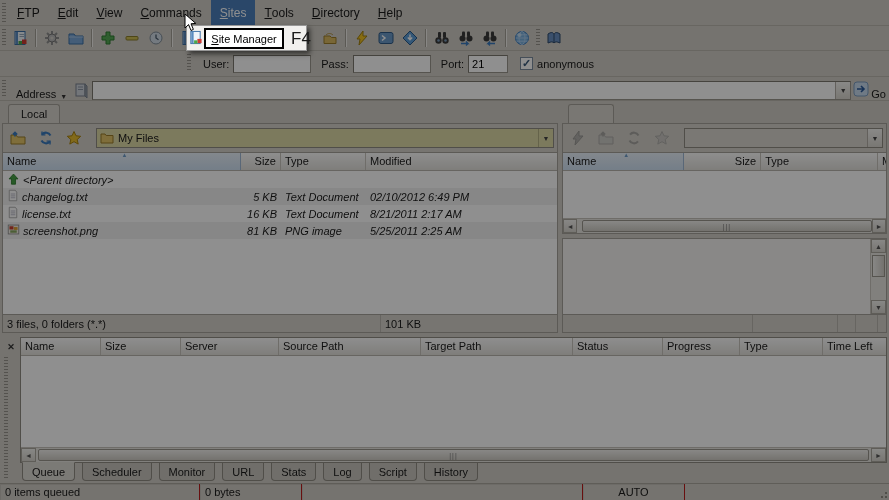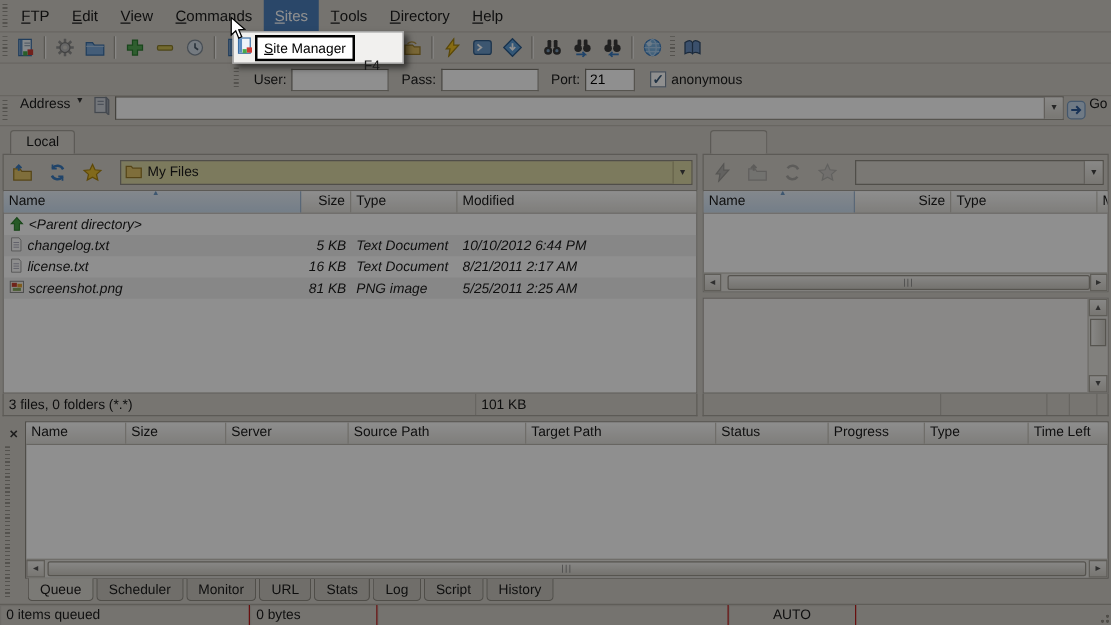--- a/index.html
+++ b/index.html
@@ -24,21 +24,21 @@
   #toolbar1 { height:25px; border-bottom:1px solid #bab6ae; }
   .tbtn { width:24px; height:22px; display:flex; align-items:center; justify-content:center; }
   .tbtn svg { display:block; }
   #toolbar2 { height:26px; border-bottom:1px solid #bab6ae; position:relative; }
   #quickconnect { position:absolute; left:185px; top:0; height:100%; display:flex; align-items:center; gap:4px; }
   .qc-label { margin-left:6px; }
   .qc-input { height:18px; font-family:"Liberation Sans",sans-serif; font-size:11px; padding:0 3px; outline:none; }
   .checkbox { width:13px; height:13px; background:#fff; border:1px solid #7c8b9e;
     display:flex; align-items:center; justify-content:center; font-size:11px; color:#3a5a7a; font-weight:bold; }
   
-  #addressbar { height:24px; display:flex; align-items:flex-start; border-bottom:1px solid #bab6ae; padding-right:3px; }
+  #addressbar { height:24px; display:flex; align-items:flex-end; border-bottom:1px solid #bab6ae; padding-right:3px; }
   #address-combo { flex:1; height:19px; margin-left:4px; display:flex; align-items:center; }
   .combo-btn { width:15px; height:100%; margin-left:auto; background:linear-gradient(#f4f3f0,#d8d5ce);
     border-left:1px solid #b0aca4; display:flex; align-items:center; justify-content:center; font-size:7px; color:#444; }
   .arrow-down { font-size:7px; color:#333; }
   
   #panes { flex:1; display:flex; gap:4px; padding:2px; min-height:0; }
   .pane { display:flex; flex-direction:column; min-width:0; }
   #local-pane { width:556px;justify-content:space-between; }
   #remote-pane { flex:1; }
   .tabrow { height:21px; display:flex; align-items:flex-end; border-bottom:1px solid #a5a199; }
@@ -73,38 +73,38 @@
   
   #queue-block { height:148px; display:flex; padding:2px 2px 0 2px; }
   #queue-side { width:18px; display:flex; flex-direction:column; align-items:center; padding-top:3px; }
   #queue-close { width:13px; height:13px; display:flex; align-items:center; justify-content:center;
     font-size:9px; font-weight:bold; color:#333; }
   #queue-side .grip { flex:1; margin-top:4px; }
   #queue-main { flex:1; display:flex; flex-direction:column; min-width:0; }
   #queue-frame { flex:1; border:1px solid #8f8b83; background:#fff; display:flex; flex-direction:column; min-height:0; }
   #queue-tabs { height:20px; display:flex; align-items:flex-start; padding-left:2px; }
   .qtab { height:18px; padding:0 9px; display:flex; align-items:center; background:#c8c5be;
-    border:1px solid #8f8b83; border-top:none; border-radius:0 0 4px 4px; margin-right:2px; }
+    border:1px solid #8f8b83; border-top:none; border-radius:0 0 4px 4px; margin-right:7px; }
   .qtab.active { background:#dcd9d2; height:19px; font-weight:normal; border-top:1px solid #dcd9d2; margin-top:-1px; }
   
   #statusbar { height:17px; display:flex; border-top:1px solid #aaa69e; background:#d0cdc6; }
   .sb-panel { display:flex; align-items:center; padding:0 5px; border-right:1px solid #b91c1c;
     box-shadow:inset 1px 1px 0 #c2bfb8; overflow:hidden; white-space:nowrap;text-align:right; }
   #sb-grip { width:14px; margin-left:auto; background:
     radial-gradient(circle at 11px 13px,#8f8b83 1px,transparent 1.5px),
     radial-gradient(circle at 7px 13px,#8f8b83 1px,transparent 1.5px),
     radial-gradient(circle at 11px 9px,#8f8b83 1px,transparent 1.5px); }
   
   #dim-overlay { position:absolute; inset:0; background:rgba(0,0,0,0.44); z-index:50; }
-  #menu-popup { position:absolute; left:186px; top:25px; width:137px; height:26px; z-index:60;
+  #menu-popup { position:absolute; left:186px; top:25px; width:121px; height:26px; z-index:60;
     background:#f1f0ee; border:1px solid #979797; box-shadow:3px 3px 5px rgba(0,0,0,0.55);
     display:flex; align-items:center; }
   #popup-label-box { position:absolute; left:17px; top:2px; width:80px; height:21px; background:#fff;
     border:2px solid #000; display:flex; align-items:center; justify-content:center; font-size:11px; color:#000; }
-  #popup-shortcut { position:absolute; left:104px; top:21px; font-size:11px; color:#1a1a1a; }
+  #popup-shortcut { position:absolute; left:104px; top:3px; font-size:17px; color:#1a1a1a; }
   #cursor { position:absolute; left:184px; top:13px; z-index:70; }
 </style>
 </head>
 <body>
 
 <div id="app">
 
   <div id="menubar">
     <div class="grip"></div>
     <div class="menu-item"><u>F</u>TP</div>
@@ -385,21 +385,21 @@
                 <span><svg width="12" height="13" viewBox="0 0 16 16">
                     <path d="M3 1h8l2 2.5V15H3z" fill="#fdfdfd" stroke="#9a9a9a"></path>
                     <line x1="5" y1="6" x2="11" y2="6" stroke="#aab"></line>
                     <line x1="5" y1="8.5" x2="11" y2="8.5" stroke="#aab"></line>
                     <line x1="5" y1="11" x2="11" y2="11" stroke="#aab"></line>
                   </svg></span>
                 <span>changelog.txt</span>
               </div>
             <div class="cell num" style="width:40px">5 KB</div>
             <div class="cell" style="width:85px">Text Document</div>
-            <div class="cell" style="flex:1">10/10/2012 6:44 PM</div>
+            <div class="cell" style="flex:1">02/10/2012 6:49 PM</div>
           </div>
           <div class="frow">
             <div class="cell" style="width:238px">
                 <span><svg width="12" height="13" viewBox="0 0 16 16">
                     <path d="M3 1h8l2 2.5V15H3z" fill="#fdfdfd" stroke="#9a9a9a"></path>
                     <line x1="5" y1="6" x2="11" y2="6" stroke="#aab"></line>
                     <line x1="5" y1="8.5" x2="11" y2="8.5" stroke="#aab"></line>
                     <line x1="5" y1="11" x2="11" y2="11" stroke="#aab"></line>
                   </svg></span>
                 <span>license.txt</span>

